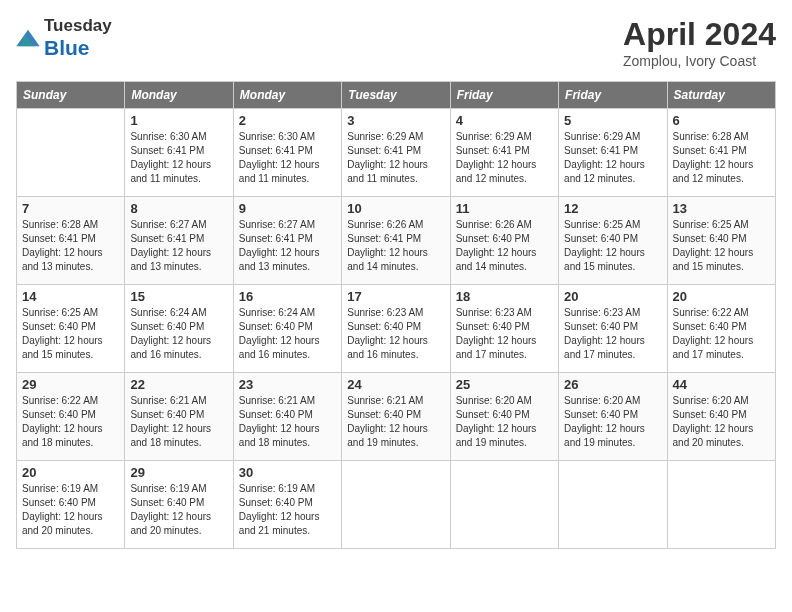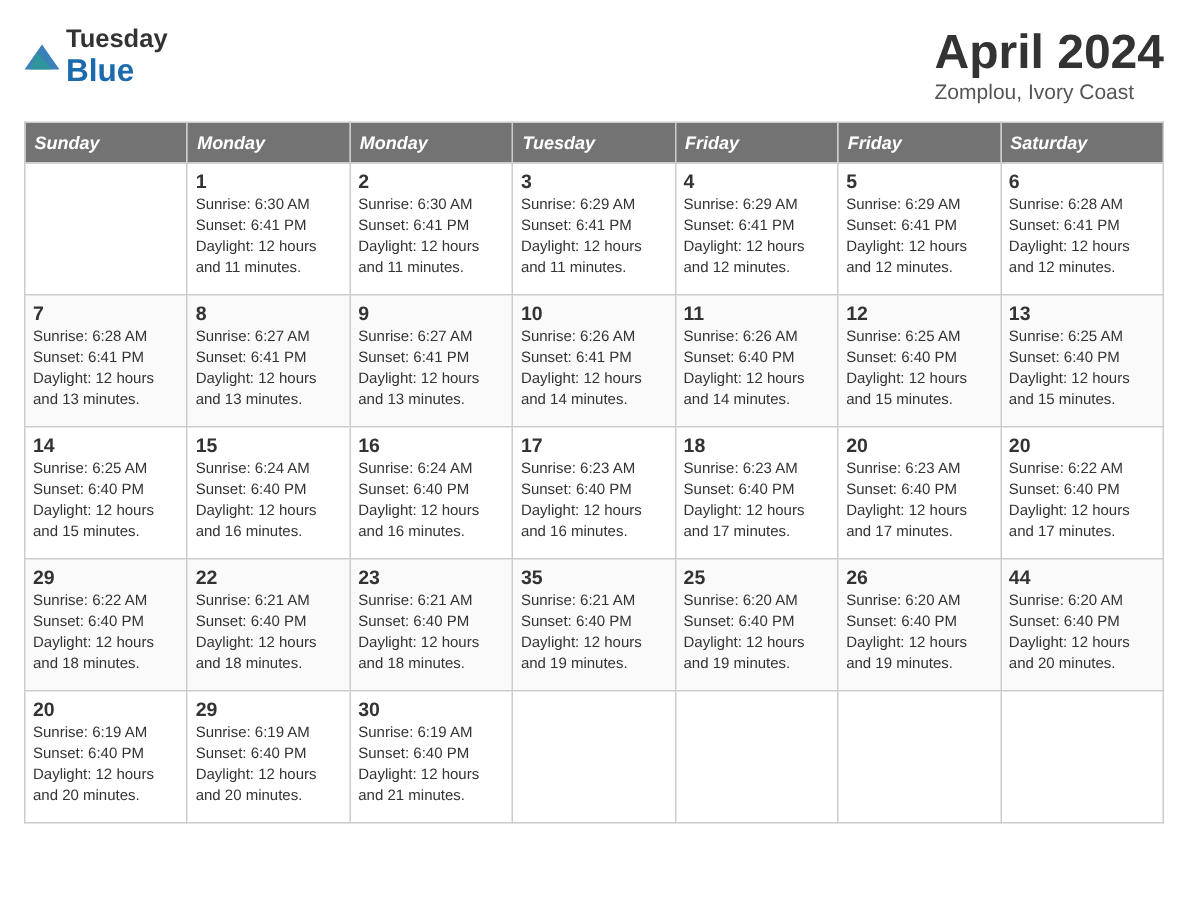--- a/index.html
+++ b/index.html
@@ -204,21 +204,21 @@
         </td>
         <td>
           <div class="day-number">22</div>
           <div class="day-info">Sunrise: 6:21 AM<br>Sunset: 6:40 PM<br>Daylight: 12 hours and 18 minutes.</div>
         </td>
         <td>
           <div class="day-number">23</div>
           <div class="day-info">Sunrise: 6:21 AM<br>Sunset: 6:40 PM<br>Daylight: 12 hours and 18 minutes.</div>
         </td>
         <td>
-          <div class="day-number">35</div>
+          <div class="day-number">24</div>
           <div class="day-info">Sunrise: 6:21 AM<br>Sunset: 6:40 PM<br>Daylight: 12 hours and 19 minutes.</div>
         </td>
         <td>
           <div class="day-number">25</div>
           <div class="day-info">Sunrise: 6:20 AM<br>Sunset: 6:40 PM<br>Daylight: 12 hours and 19 minutes.</div>
         </td>
         <td>
           <div class="day-number">26</div>
           <div class="day-info">Sunrise: 6:20 AM<br>Sunset: 6:40 PM<br>Daylight: 12 hours and 19 minutes.</div>
         </td>

